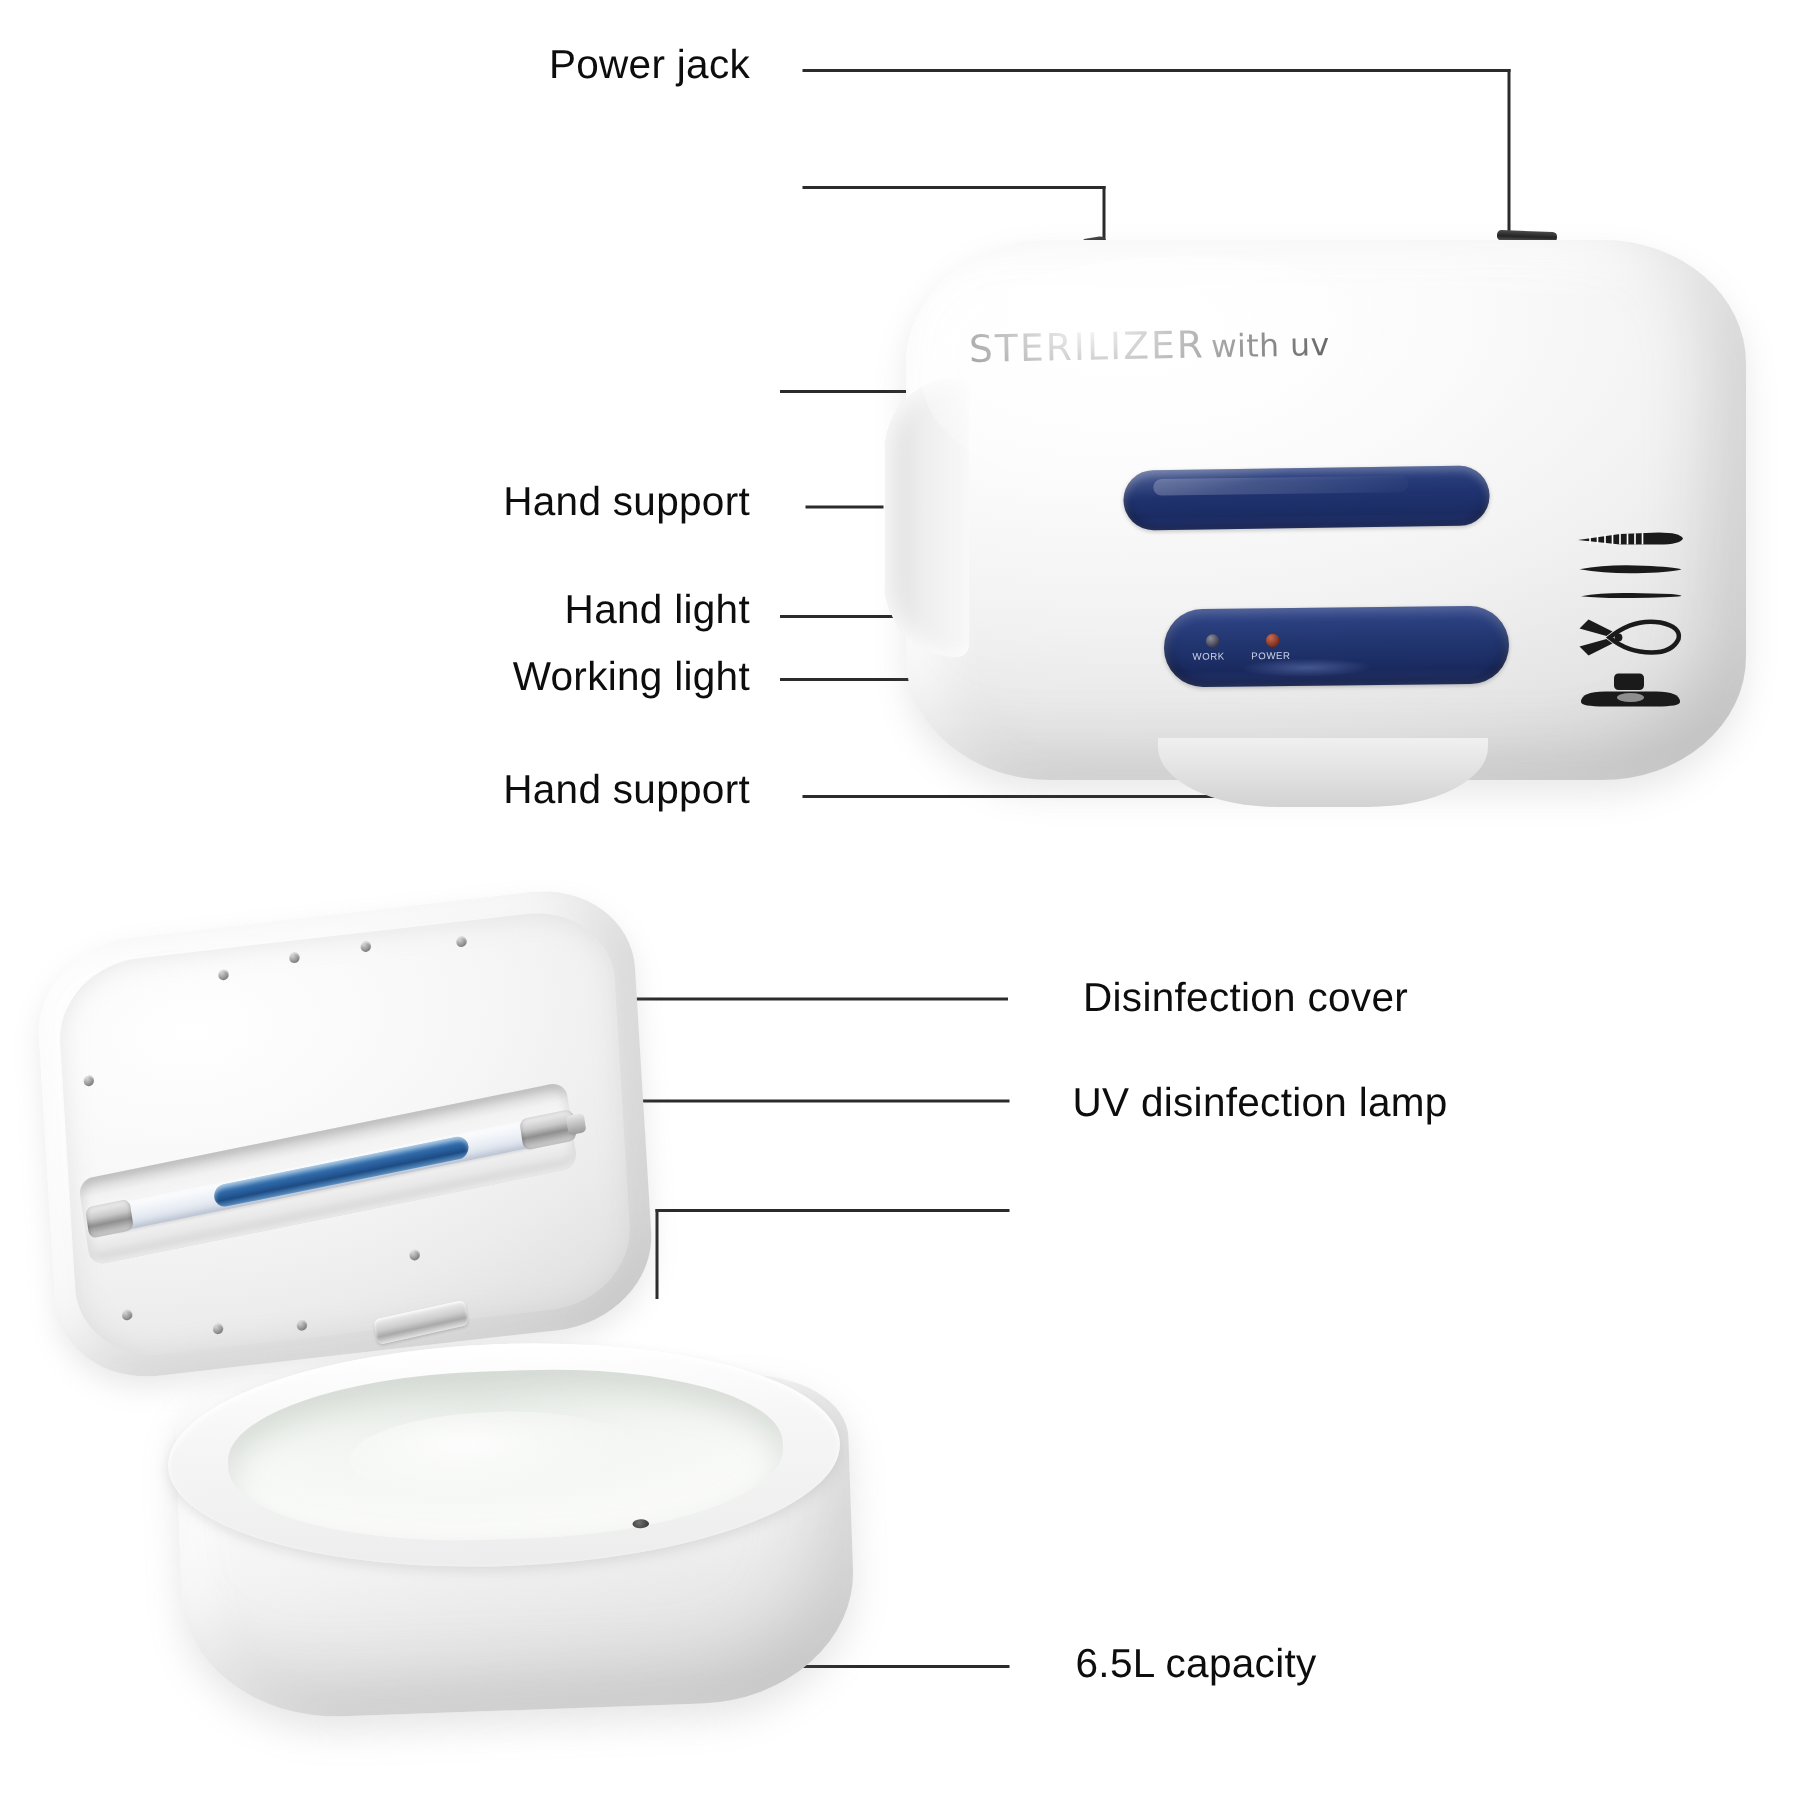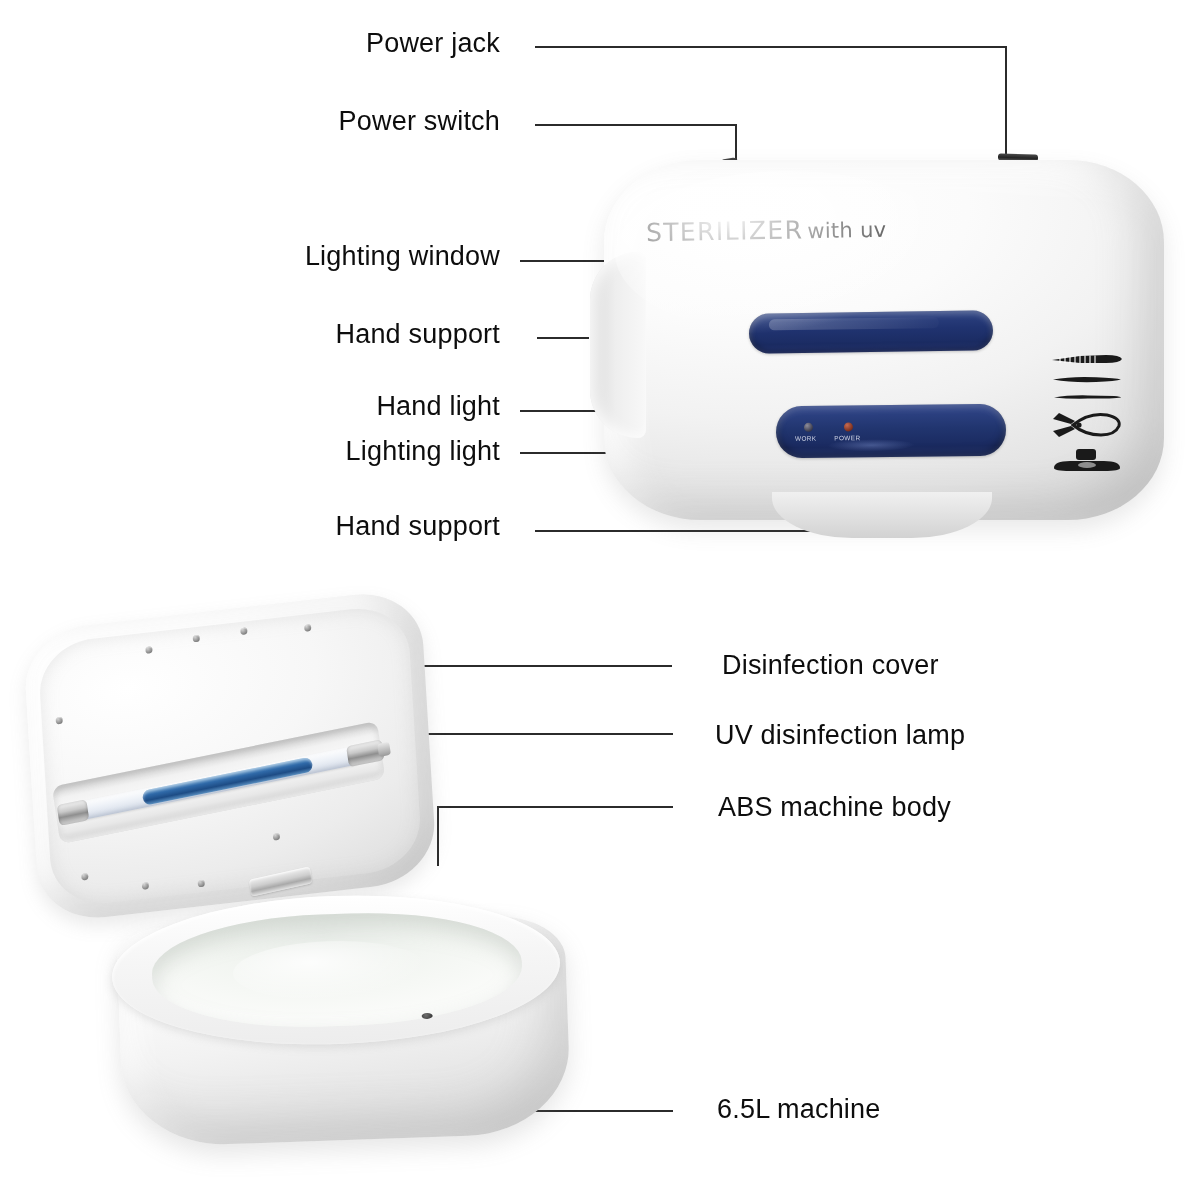--- a/index.html
+++ b/index.html
@@ -325,29 +325,27 @@
 
   
 </style>
 </head>
 <body>
 
 <div id="stage">
 
   <div class="label right-align" style="left:100px; top:30px; width:400px;text-align:right;">Power jack</div>
 
-  <div class="label right-align" style="left:100px; top:108px; width:400px;">Power switch</div>
-
-  <div class="label right-align" style="left:80px; top:243px; width:420px;">Lighting window</div>
+
 
   <div class="label right-align" style="left:80px; top:321px; width:420px;">Hand support</div>
 
   <div class="label right-align" style="left:100px; top:393px; width:400px;">Hand light</div>
 
-  <div class="label right-align" style="left:100px; top:438px; width:400px;">Lighting light</div>
+  <div class="label right-align" style="left:100px; top:438px; width:400px;">Working light</div>
 
   <div class="label right-align" style="left:80px; top:513px; width:420px;">Hand support</div>
 
   <div class="lead-h" style="left:535px; top:46px; width:472px;"></div>
   <div class="lead-v" style="left:1005px; top:46px; height:114px;"></div>
 
   <div class="lead-h" style="left:535px; top:124px; width:202px;"></div>
   <div class="lead-v" style="left:735px; top:124px; height:44px;"></div>
 
   <div class="lead-h" style="left:520px; top:260px; width:352px;"></div>
@@ -416,23 +414,22 @@
           <ellipse cx="37" cy="17" rx="9" ry="3" fill="#efefef" opacity="0.55"></ellipse>
         </svg>
       </div>
     </div>
   </div>
 
   <div class="label left-align" style="left:715px; top:722px;">UV disinfection lamp</div>
 
   <div class="label left-align" style="left:722px; top:652px;">Disinfection cover</div>
 
-  <div class="label left-align" style="left:718px; top:794px;">ABS machine body</div>
-
-  <div class="label left-align" style="left:717px; top:1096px;">6.5L machine</div>
+
+  <div class="label left-align" style="left:717px; top:1096px;">6.5L capacity</div>
 
   <div class="lead-h" style="left:378px; top:665px; width:294px;"></div>
 
   <div class="lead-h" style="left:405px; top:733px; width:268px;"></div>
 
   <div class="lead-v" style="left:437px; top:806px; height:60px;"></div>
   <div class="lead-h" style="left:437px; top:806px; width:236px;"></div>
 
   <div class="lead-v" style="left:362px; top:1022px; height:90px;"></div>
   <div class="lead-h" style="left:362px; top:1110px; width:311px;"></div>

